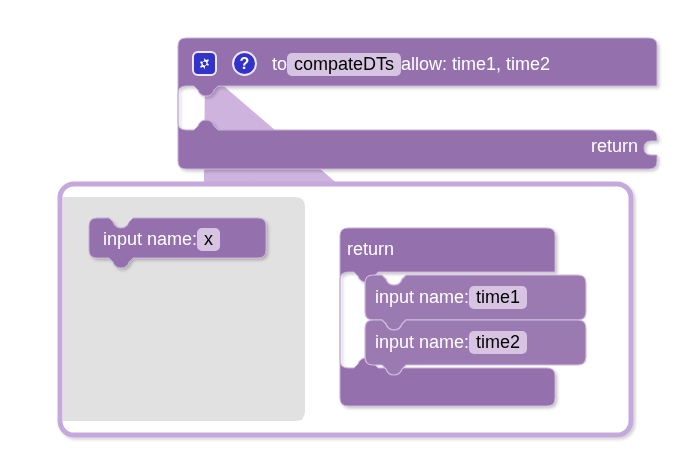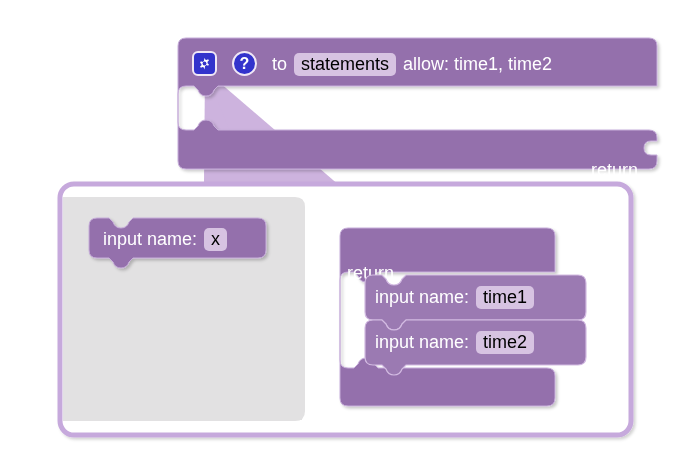--- a/index.html
+++ b/index.html
@@ -77,27 +77,26 @@
     display: flex;
     align-items: center;
     justify-content: center;
     color: #ffffff;
     font-size: 16px;
     font-weight: bold;
     font-family: "Liberation Sans", sans-serif;
   }
 
   
-  .abs { position: absolute; margin-top: 24px; }
+  .abs { position: absolute; }
 
   .row-label {
     position: absolute;
     display: flex;
     align-items: center;
-    gap: 7px;
     white-space: nowrap;
     justify-content: flex-end;
   }
 
   .checkbox {
     display: inline-block;
     width: 23px;
     height: 23px;
     border-radius: 5px;
     background: #D7C3E2;
@@ -167,21 +166,21 @@
       <circle cx="12" cy="12" r="3.1" fill="#3333CC"></circle>
     </svg>
   </div>
 
   <div class="icon-circle" style="left:232px; top:51px;">
     <span>?</span>
   </div>
 
   <div class="row-label" style="left:272px; top:52px; height:24px;">
     <span class="blk-text">to</span>
-    <span class="field">statements</span>
+    <span class="field">compateDTs</span>
     <span class="blk-text">allow: time1, time2</span>
   </div>
 
   <div class="abs" style="left:560px; top:137px; width:78px; text-align:right;">
     <span class="blk-text">return</span>
   </div>
 
   <svg class="svg-layer" viewBox="0 0 690 464">
     <defs>
       <filter id="bubShadow" x="-10%" y="-10%" width="130%" height="140%">

